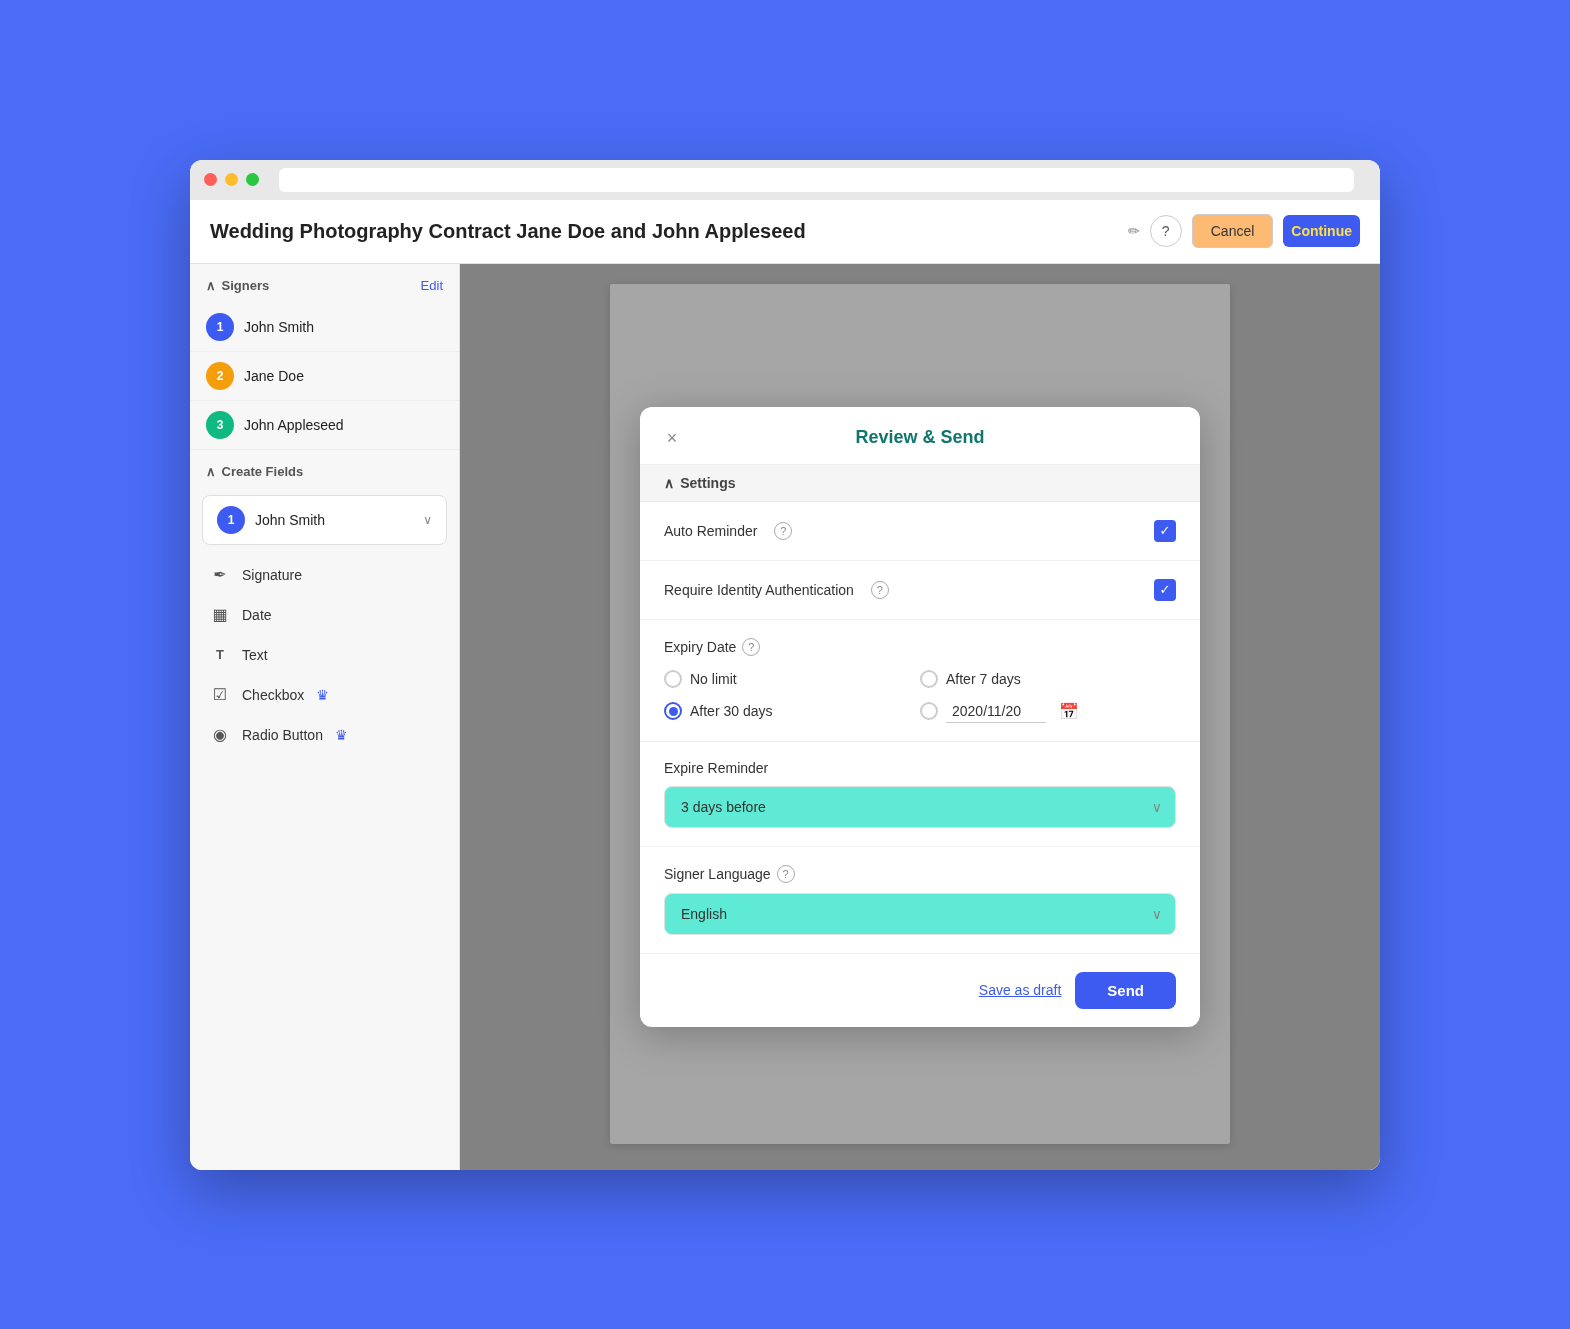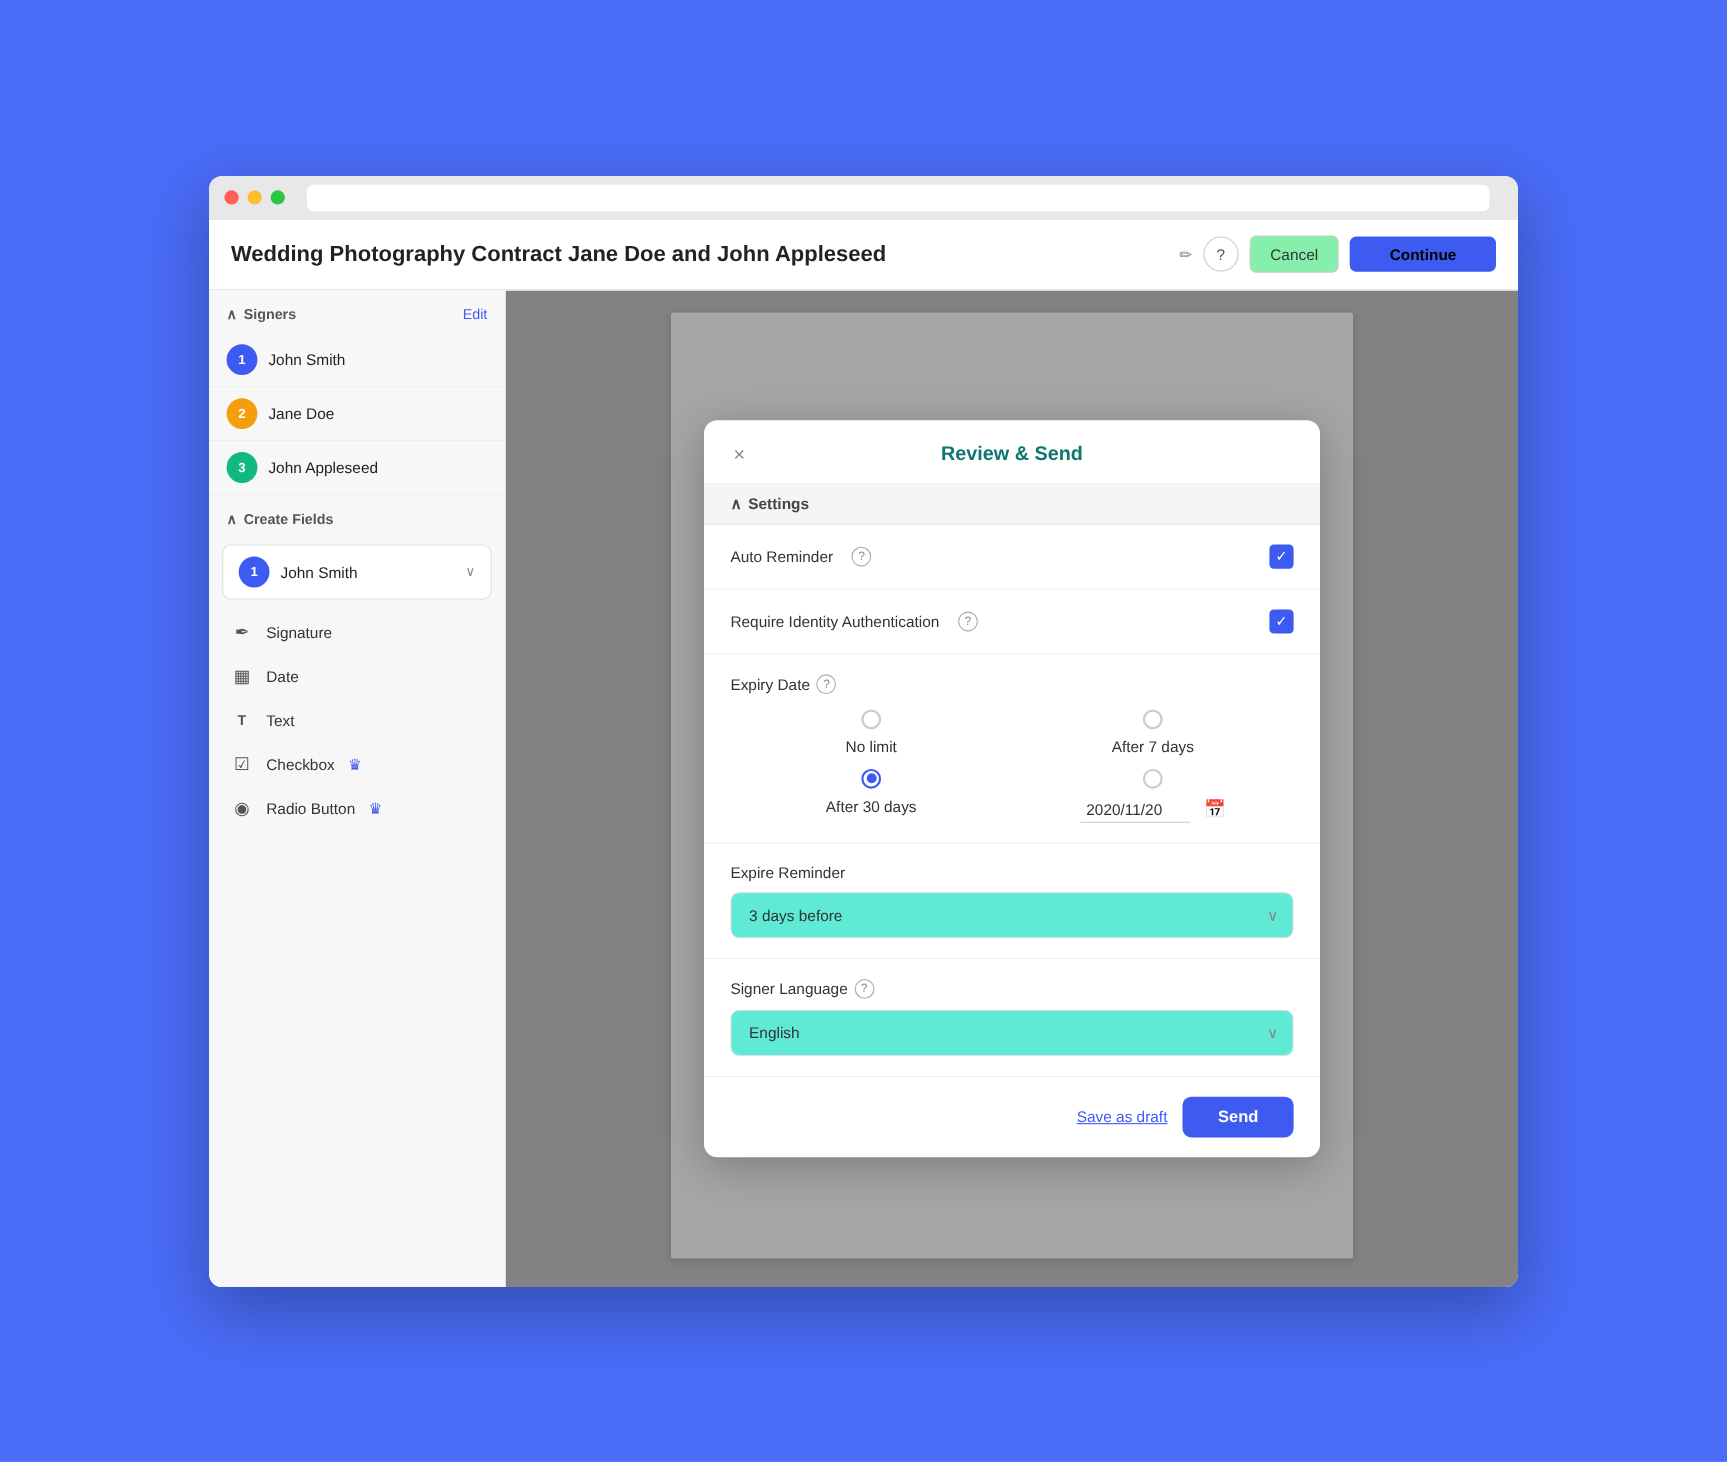--- a/index.html
+++ b/index.html
@@ -63,25 +63,25 @@
     .edit-icon { color: #888; font-size: 14px; margin-left: 6px; cursor: pointer; }
     .header-actions { display: flex; align-items: center; gap: 10px; }
     .btn-help {
       width: 32px; height: 32px; border-radius: 50%;
       border: 1px solid #ccc; background: #fff;
       display: flex; align-items: center; justify-content: center;
       cursor: pointer; font-size: 14px; color: #555;
     }
     .btn-cancel {
       padding: 8px 18px; border: 1px solid #ccc; border-radius: 6px;
-      background: #86efac; cursor: pointer; font-size: 14px; color: #333;
+      background: #fdba74; cursor: pointer; font-size: 14px; color: #333;
     }
     .btn-continue {
-      padding: 8px 36px; border: none; border-radius: 6px;
-      background: #3d5af1; color: #000000; cursor: pointer; font-size: 14px; font-weight: 600;
+      padding: 8px 8px; border: none; border-radius: 6px;
+      background: #3d5af1; color: #fde047; cursor: pointer; font-size: 14px; font-weight: 600;
     }
     .app-body {
       display: flex;
       flex: 1;
       overflow: hidden;
     }
     .sidebar {
       width: 270px;
       background: #f7f7f7;
       border-right: 1px solid #e0e0e0;
@@ -269,21 +269,20 @@
       display: grid;
       grid-template-columns: 1fr 1fr;
       gap: 12px 0;
     }
     .radio-option {
       display: flex;
       align-items: center;
       gap: 8px;
       font-size: 14px;
       color: #333;
-      flex-direction: column;
     }
     .radio-circle {
       width: 18px; height: 18px; border-radius: 50%;
       border: 2px solid #ccc;
       background: #fff;
       cursor: pointer;
       flex-shrink: 0;
       display: flex; align-items: center; justify-content: center;
     }
     .radio-circle.selected {

